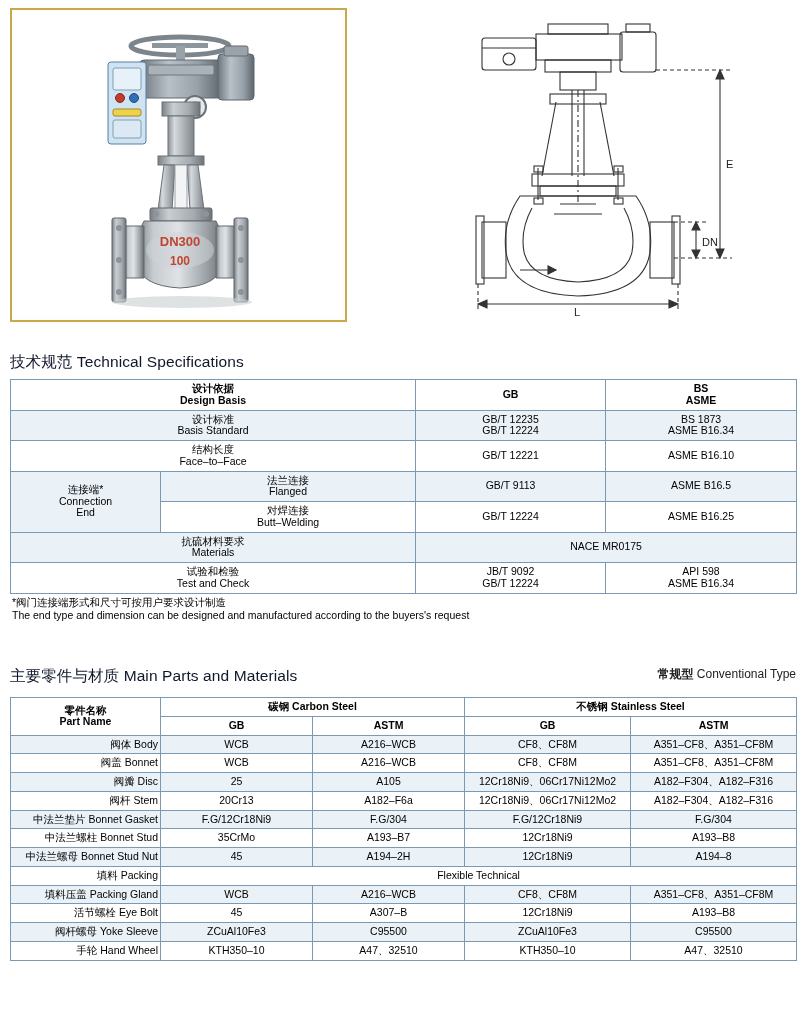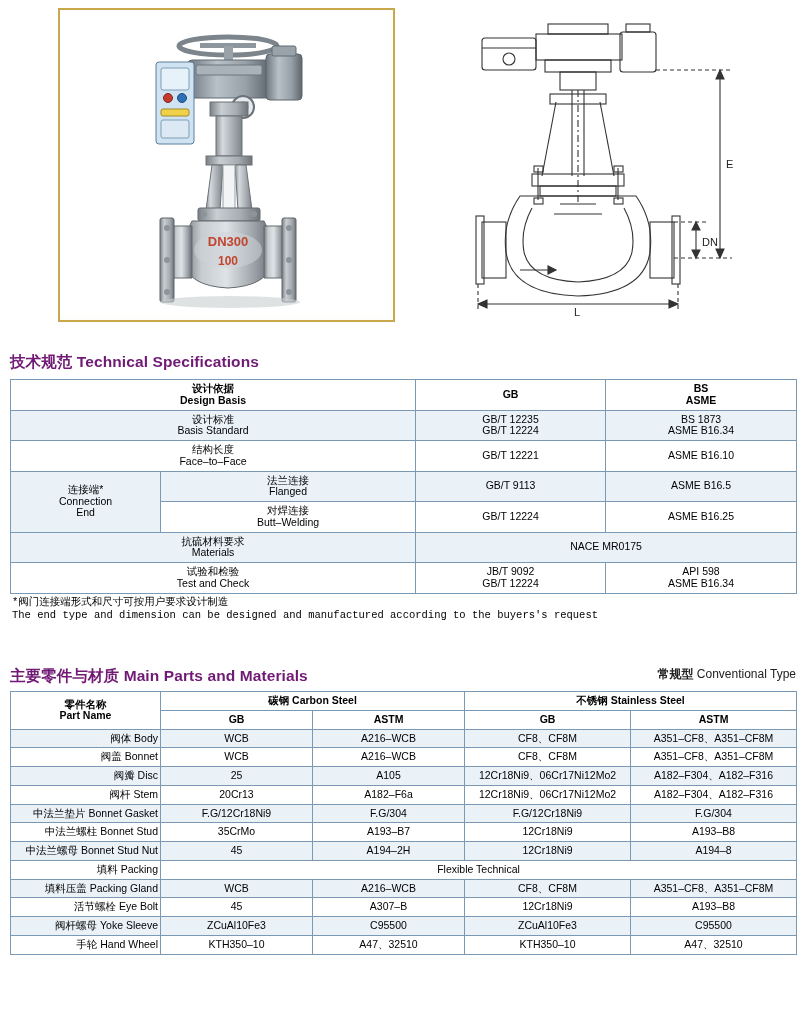--- a/index.html
+++ b/index.html
@@ -29,40 +29,39 @@
   }
   .photo-frame {
     position: absolute;
     left: 10px;
     top: 8px;
     width: 333px;
     height: 310px;
     border: 2px solid #c8a84a;
     background: #fdfdfb;
     overflow: hidden;
-    margin-left: 48px;
   }
   .photo-inner {
     position: absolute;
     inset: 0;
   }
 
   .drawing-area {
     position: absolute;
     left: 420px;
     top: 8px;
     width: 370px;
     height: 310px;
   }
 
   
   .section-heading {
     font-size: 15.5px;
-    font-weight: bold;
-    color: #701a75;
+    font-weight: normal;
+    color: #0f172a;
     margin: 0;
     padding: 0;
     letter-spacing: 0.1px;
   }
   .section-heading .cn { font-size: 15.5px; }
   .section-heading .en { font-size: 15.5px; }
 
   .heading-row {
     display: flex;
     justify-content: space-between;
@@ -107,30 +106,29 @@
     top: 352px;
     width: 786px;
   }
   .spec-table-wrap { margin-top: 6px; }
 
   .spec-footnote {
     font-size: 10.5px;
     line-height: 1.25;
     margin-top: 2px;
     padding-left: 2px;
-    font-family: Liberation Mono, monospace;
   }
 
   .parts-wrap {
     position: absolute;
     left: 10px;
     top: 666px;
     width: 786px;
   }
-  .parts-table-wrap { margin-top: 4px; }
+  .parts-table-wrap { margin-top: 10px; }
 
   .parts-table td.name-cell {
     text-align: right;
   }
 
   
   svg { display: block; }
 </style>
 </head>
 <body>

